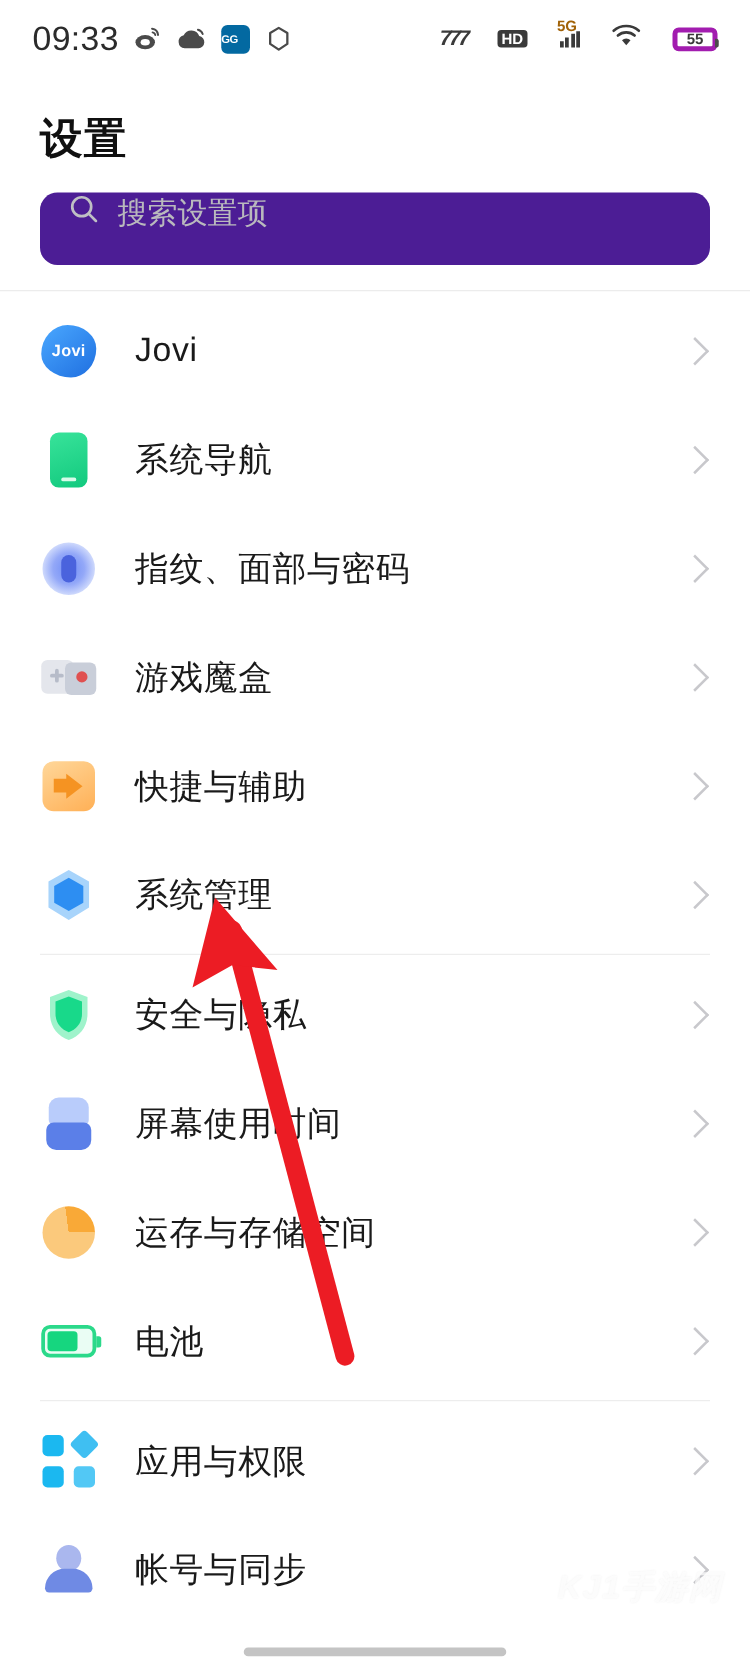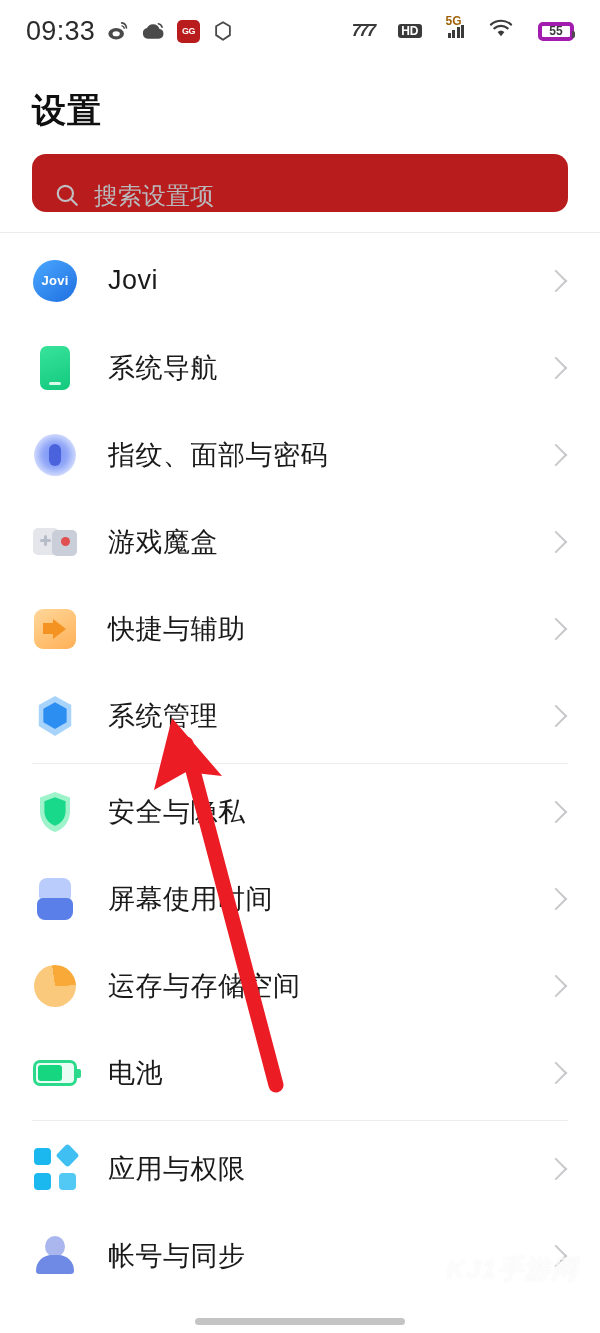--- a/index.html
+++ b/index.html
@@ -15,22 +15,22 @@
   .statusbar {
     height: 62px; display: flex; align-items: center;
     padding: 0 26px; justify-content: space-between;
   }
   .sb-left { display: flex; align-items: center; gap: 12px; }
   .sb-time { font-size: 27px; color: #2b2b2b; letter-spacing: .3px; }
   .sb-right { display: flex; align-items: center; gap: 24px; }
 
   .ic-weibo { width: 22px; height: 22px; position: relative; }
   .ic-cloud { width: 24px; height: 22px; position: relative; }
-  .ic-pink { width: 23px; height: 23px; background: #b91c1c; border-radius: 5px;
-             display:flex;align-items:center;justify-content:center; }
+  .ic-pink { width: 23px; height: 23px; background: #0369a1; border-radius: 5px;
+             display:flex;align-items:center;justify-content:flex-start; }
   .ic-pink span { color:#fff; font-size:9px; font-weight:bold; letter-spacing:-.5px;}
   .ic-hex { width: 22px; height: 22px; }
 
   .ic-speed { font-size: 17px; font-weight: bold; font-style: italic; color:#3a3a3a;
               letter-spacing:-2px; }
   .ic-hd { font-size: 12px; font-weight: bold; color:#fff; background:#3a3a3a;
            border-radius:3px; padding: 1px 3px; line-height:1; }
   .sig { display:flex; align-items:flex-end; position:relative; padding-left:1px;}
   .sig .g5 { font-size: 12px; color:#a16207; position:absolute; top:-11px; left:0; font-weight:600;}
   .sig .bars { display:flex; align-items:flex-end; gap:1.5px; height:13px; margin-left:1px;}
@@ -40,22 +40,22 @@
   .batt:after{content:"";position:absolute;right:-5px;top:5px;width:3px;height:7px;
               background:#4a4a4a;border-radius:0 2px 2px 0;}
   .batt span { font-size:12px; font-weight:bold; color:#3a3a3a; }
 
   
   .page-title { font-size: 34px; font-weight: bold; color:#101010;
                 padding: 26px 32px 14px 32px; letter-spacing:1px; }
 
   
   .search-wrap { padding: 6px 32px 20px 32px; }
-  .search-box { height: 58px; background:#b91c1c; border-radius: 14px;
-                display:flex; align-items:flex-end; padding: 0 22px; gap:14px; }
+  .search-box { height: 58px; background:#4c1d95; border-radius: 14px;
+                display:flex; align-items:flex-start; padding: 0 22px; gap:14px; }
   .search-ph { font-size: 24px; color:#b9b9bd; }
 
   .hr { height:1px; background:#ececec; width:100%; }
   .hr-inset { height:1px; background:#ededed; margin: 0 32px; }
 
   
   .group { padding: 4px 0; }
   .row { display:flex; align-items:center; height: 87px; padding: 0 32px; position:relative; }
   .row-icon { width: 46px; height: 46px; flex: 0 0 46px; position:relative;
               display:flex; align-items:center; justify-content:center; }

